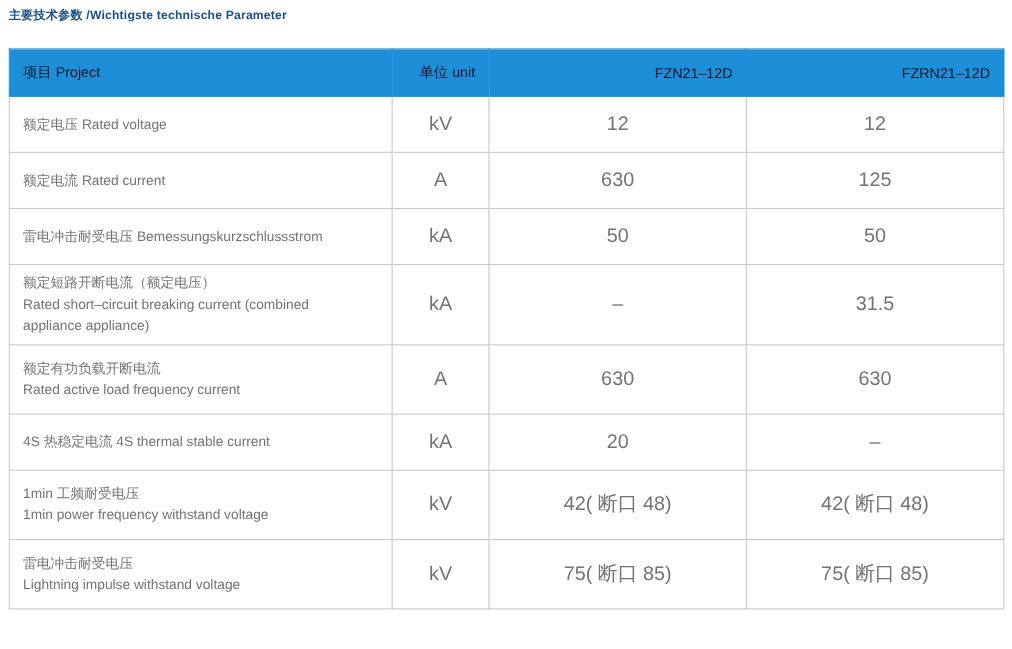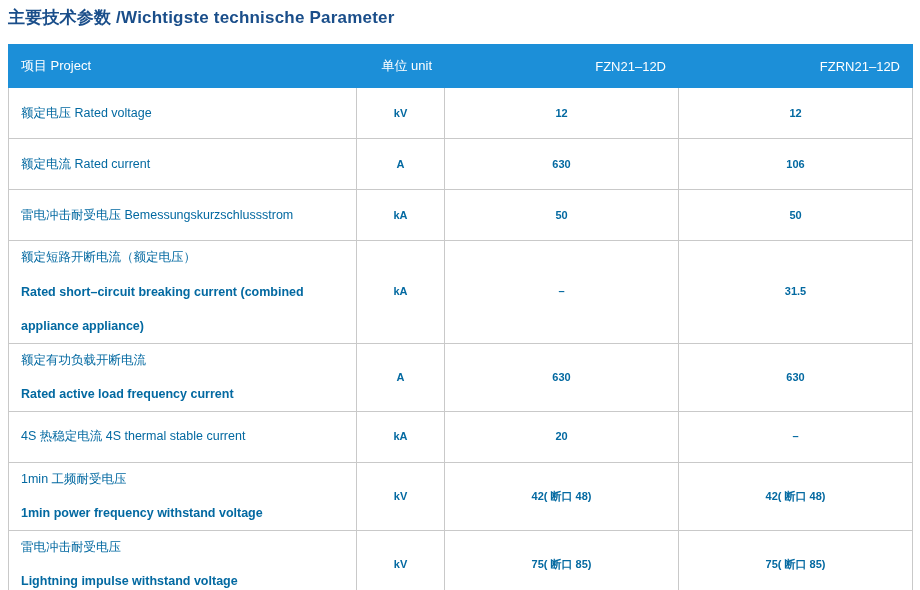--- a/index.html
+++ b/index.html
@@ -17,21 +17,21 @@
   .page {
     position: relative;
     width: 920px;
     height: 590px;
     box-sizing: border-box;
   }
   .doc-title {
     position: absolute;
     left: 8px;
     top: 6px;
-    font-size: 17px;
+    font-size: 11px;
     font-weight: bold;
     color: #1a4e8a;
     letter-spacing: 0.2px;
     white-space: nowrap;
   }
   table.spec-table {
     position: absolute;
     left: 8px;
     top: 44px;
     width: 904px;
@@ -39,61 +39,59 @@
     table-layout: fixed;
     font-size: 12.5px;
   }
   table.spec-table col.c-project { width: 348px; }
   table.spec-table col.c-unit    { width: 88px; }
   table.spec-table col.c-m1      { width: 234px; }
   table.spec-table col.c-m2      { width: 234px; }
 
   table.spec-table thead th {
     background: #1c8fd8;
-    color: #ffffff;
+    color: #0f172a;
     font-weight: normal;
     font-size: 13px;
     height: 42px;
     border: 1px solid #1c8fd8;
     padding: 0 12px;
     vertical-align: middle;
   }
   thead th.th-project {
     text-align: left;
   }
   thead th.th-unit,
   thead th.th-model {
     text-align: right;
   }
 
   table.spec-table tbody td {
     border: 1px solid #c9c9c9;
     padding: 8px 12px;
     vertical-align: middle;
     line-height: 1.32;
-    color: #0369a1;
+    color: #737373;
     background: #ffffff;
   }
   td.cell-project {
     text-align: left;
     font-size: 12.5px;
   }
   td.cell-unit,
   td.cell-value {
     text-align: center;
-    font-size: 11px;
-    font-weight: bold;
+    font-size: 18px;
   }
   .line {
     display: block;
     white-space: nowrap;
   }
   .line + .line {
-    margin-top: 18px;
-    font-weight: bold;
+    margin-top: 3px;
   }
   .row-tall td { height: 46px; }
   .row-short td { height: 34px; }
 </style>
 </head>
 <body>
 
 <div class="page">
 
   <div class="doc-title">主要技术参数 /Wichtigste technische Parameter</div>
@@ -121,21 +119,21 @@
           <td class="cell-unit">kV</td>
           <td class="cell-value">12</td>
           <td class="cell-value">12</td>
         </tr>
         <tr class="row-short">
           <td class="cell-project">
             <span class="line">额定电流 Rated current</span>
           </td>
           <td class="cell-unit">A</td>
           <td class="cell-value">630</td>
-          <td class="cell-value">106</td>
+          <td class="cell-value">125</td>
         </tr>
         <tr class="row-short">
           <td class="cell-project">
             <span class="line">雷电冲击耐受电压 Bemessungskurzschlussstrom</span>
           </td>
           <td class="cell-unit">kA</td>
           <td class="cell-value">50</td>
           <td class="cell-value">50</td>
         </tr>
         <tr class="row-tall">

